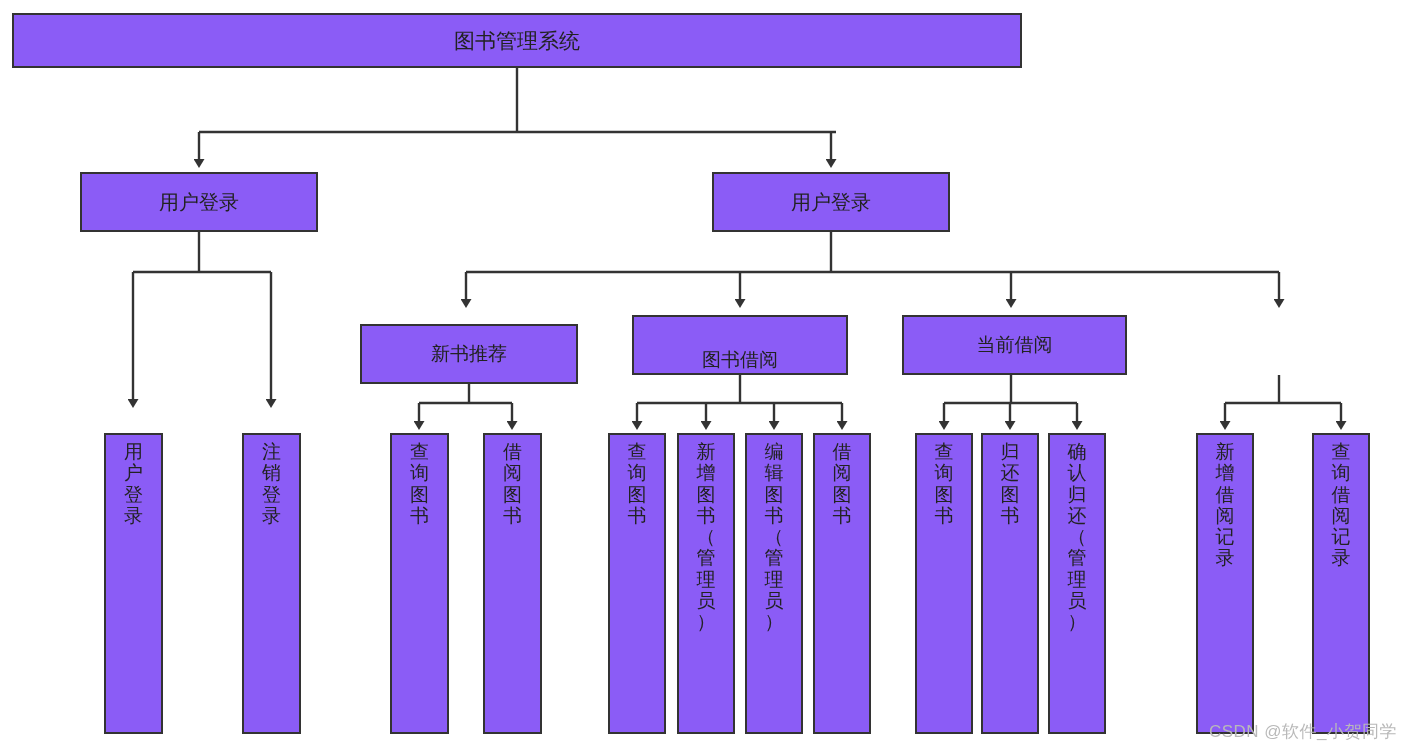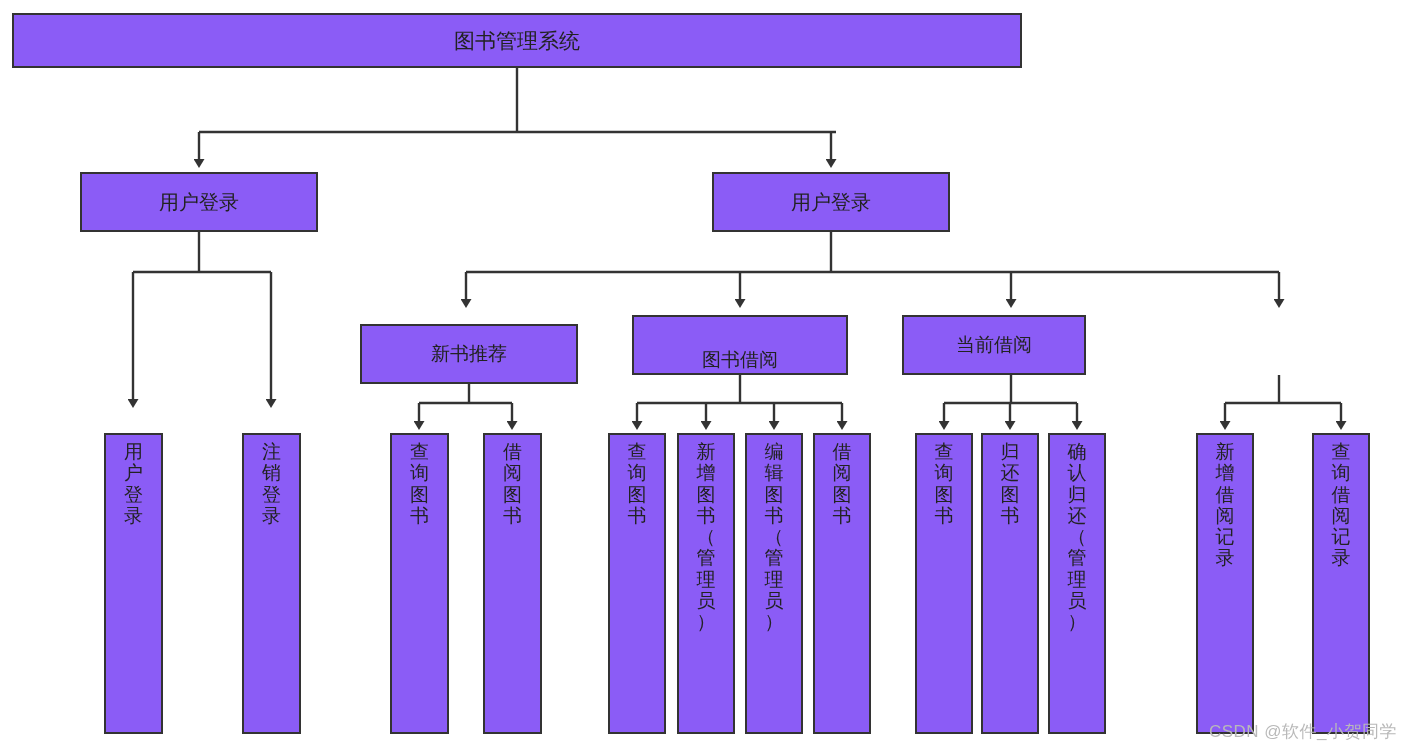--- a/index.html
+++ b/index.html
@@ -141,21 +141,21 @@
   <div class="node level1" style="left:712px; top:172px; width:238px; height:60px;">
     <span>用户登录</span>
   </div>
 
   <div class="node level2" style="left:360px; top:324px; width:218px; height:60px;">
     <span>新书推荐</span>
   </div>
   <div class="node level2" style="left:632px; top:315px; width:216px; height:60px;align-items:flex-end;">
     <span>图书借阅</span>
   </div>
-  <div class="node level2" style="left:902px; top:315px; width:184px; height:60px;">
+  <div class="node level2" style="left:902px; top:315px; width:225px; height:60px;">
     <span>当前借阅</span>
   </div>
 
   <div class="node leaf" style="left:104px; top:433px; width:59px; height:301px;">
     <span class="vtext">
         <span class="ch">用</span>
         <span class="ch">户</span>
         <span class="ch">登</span>
         <span class="ch">录</span>
       </span>

